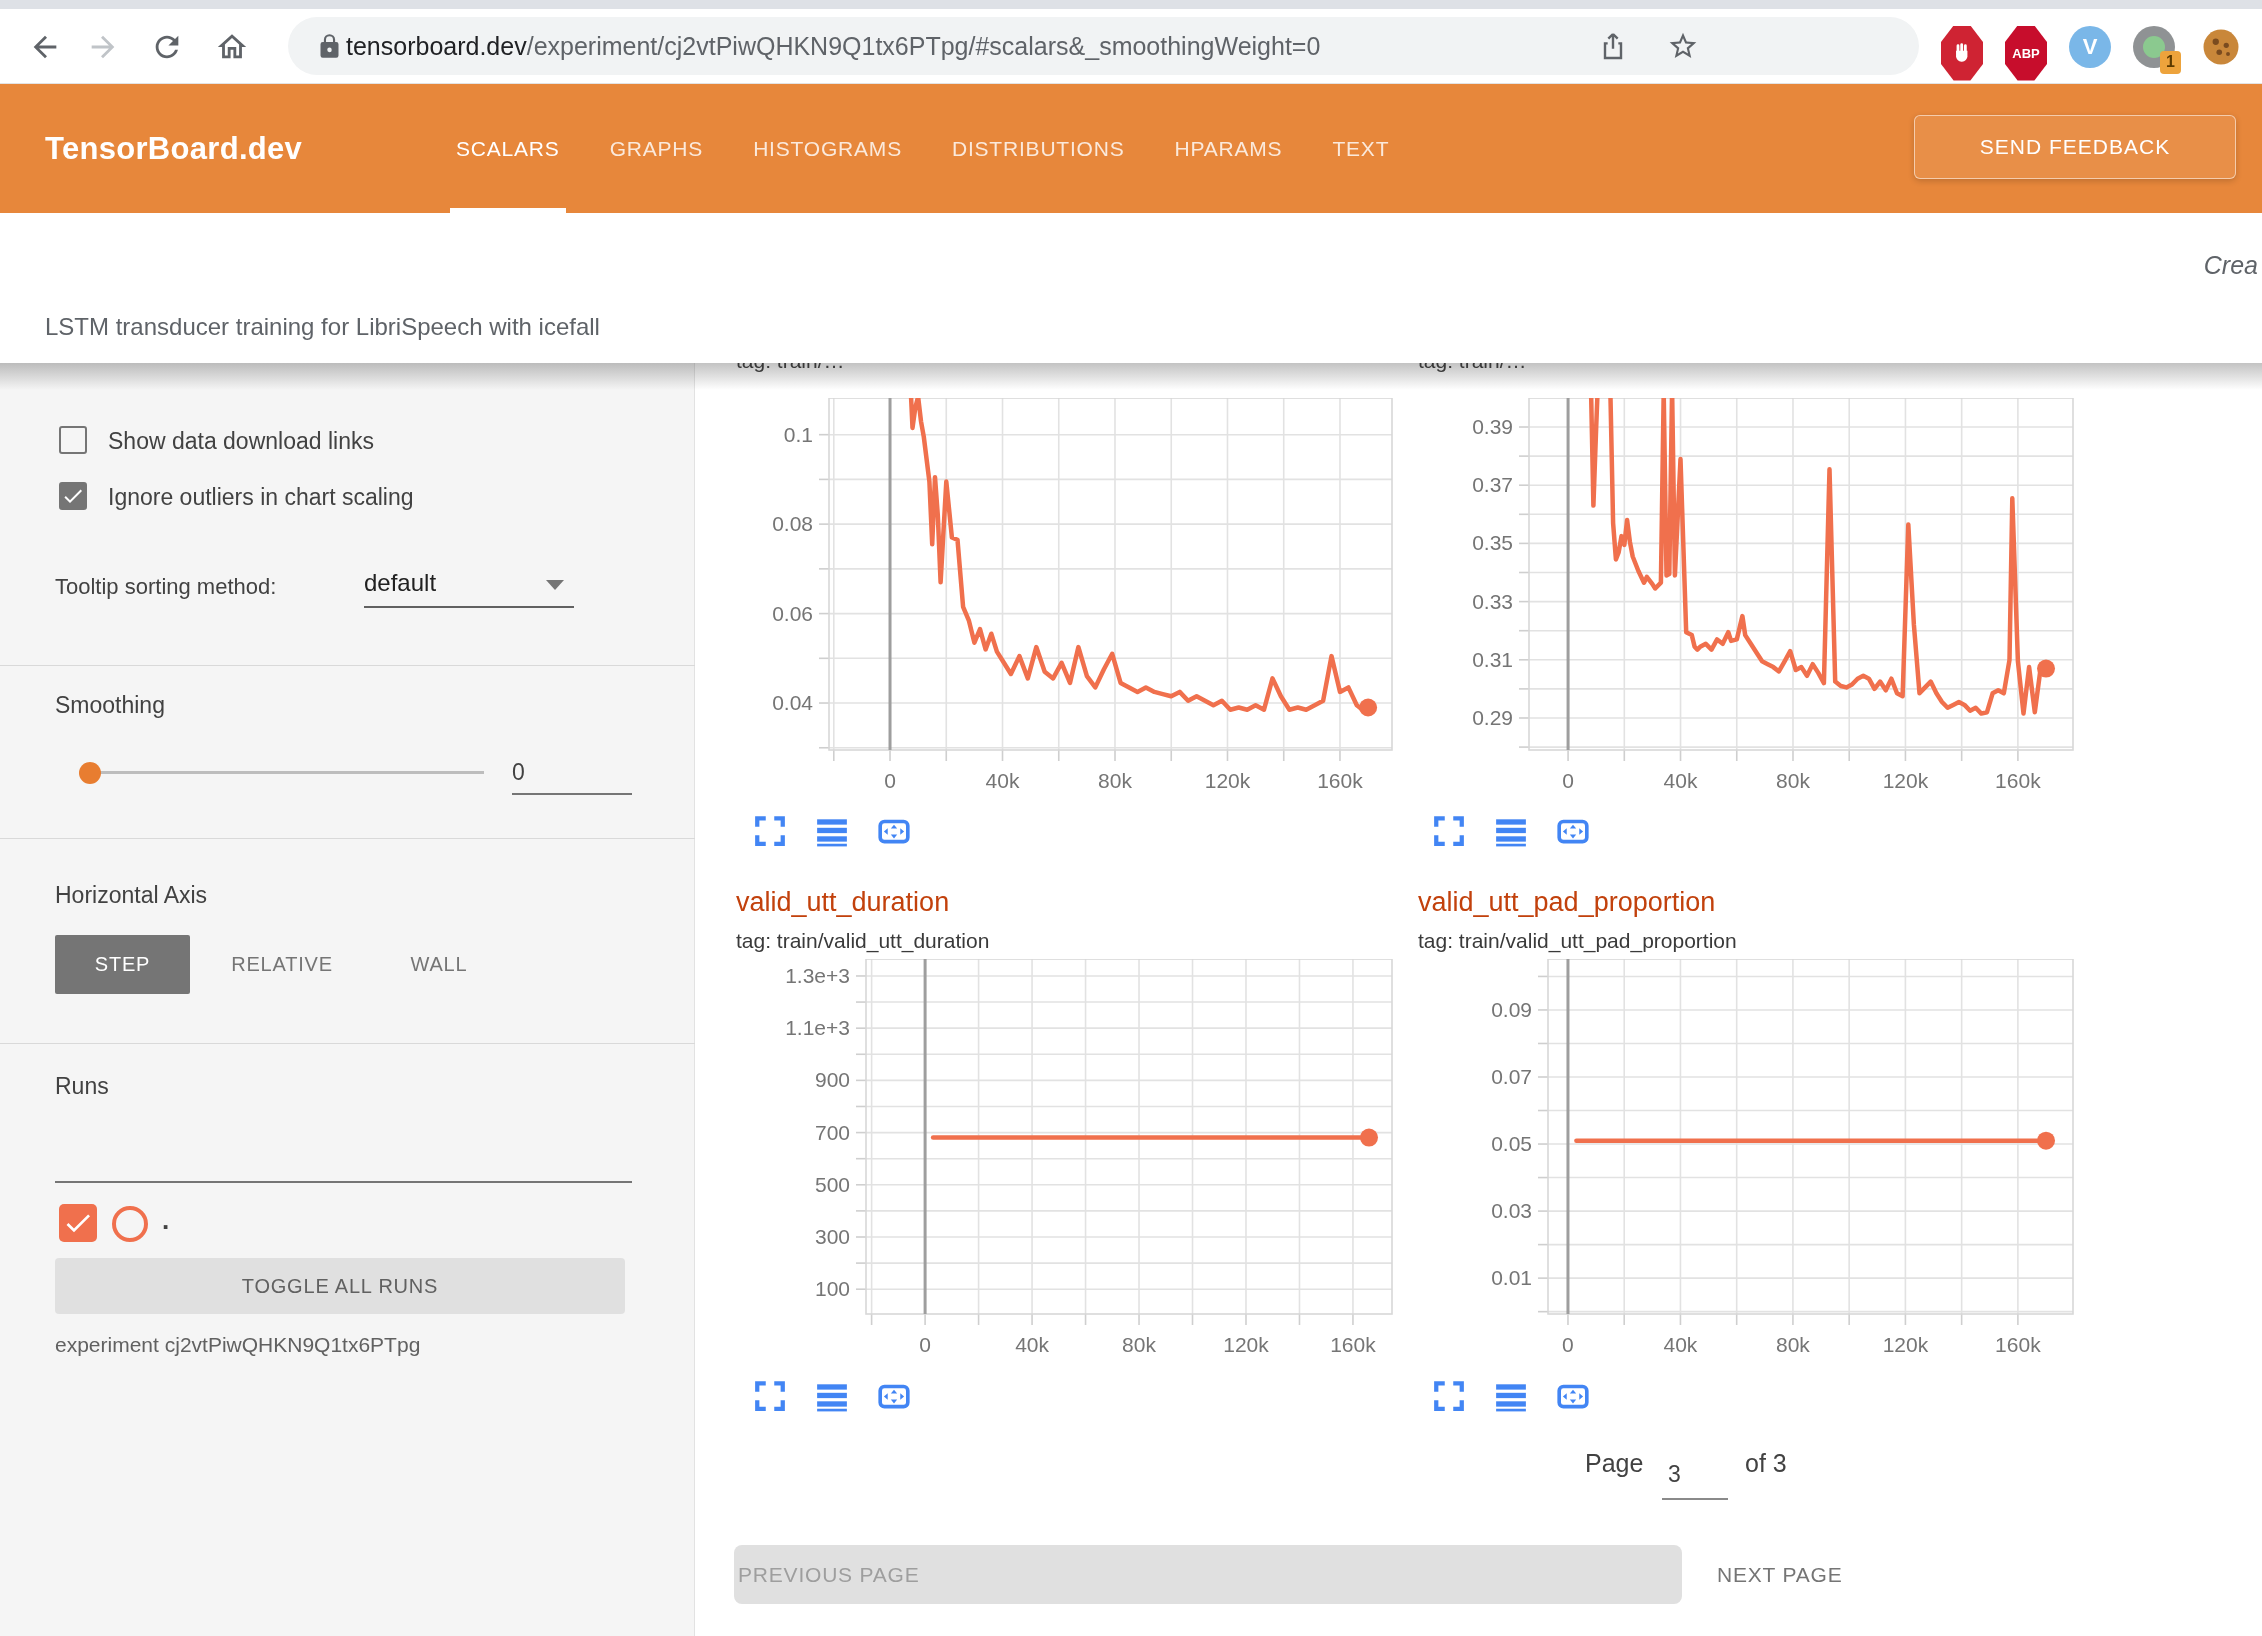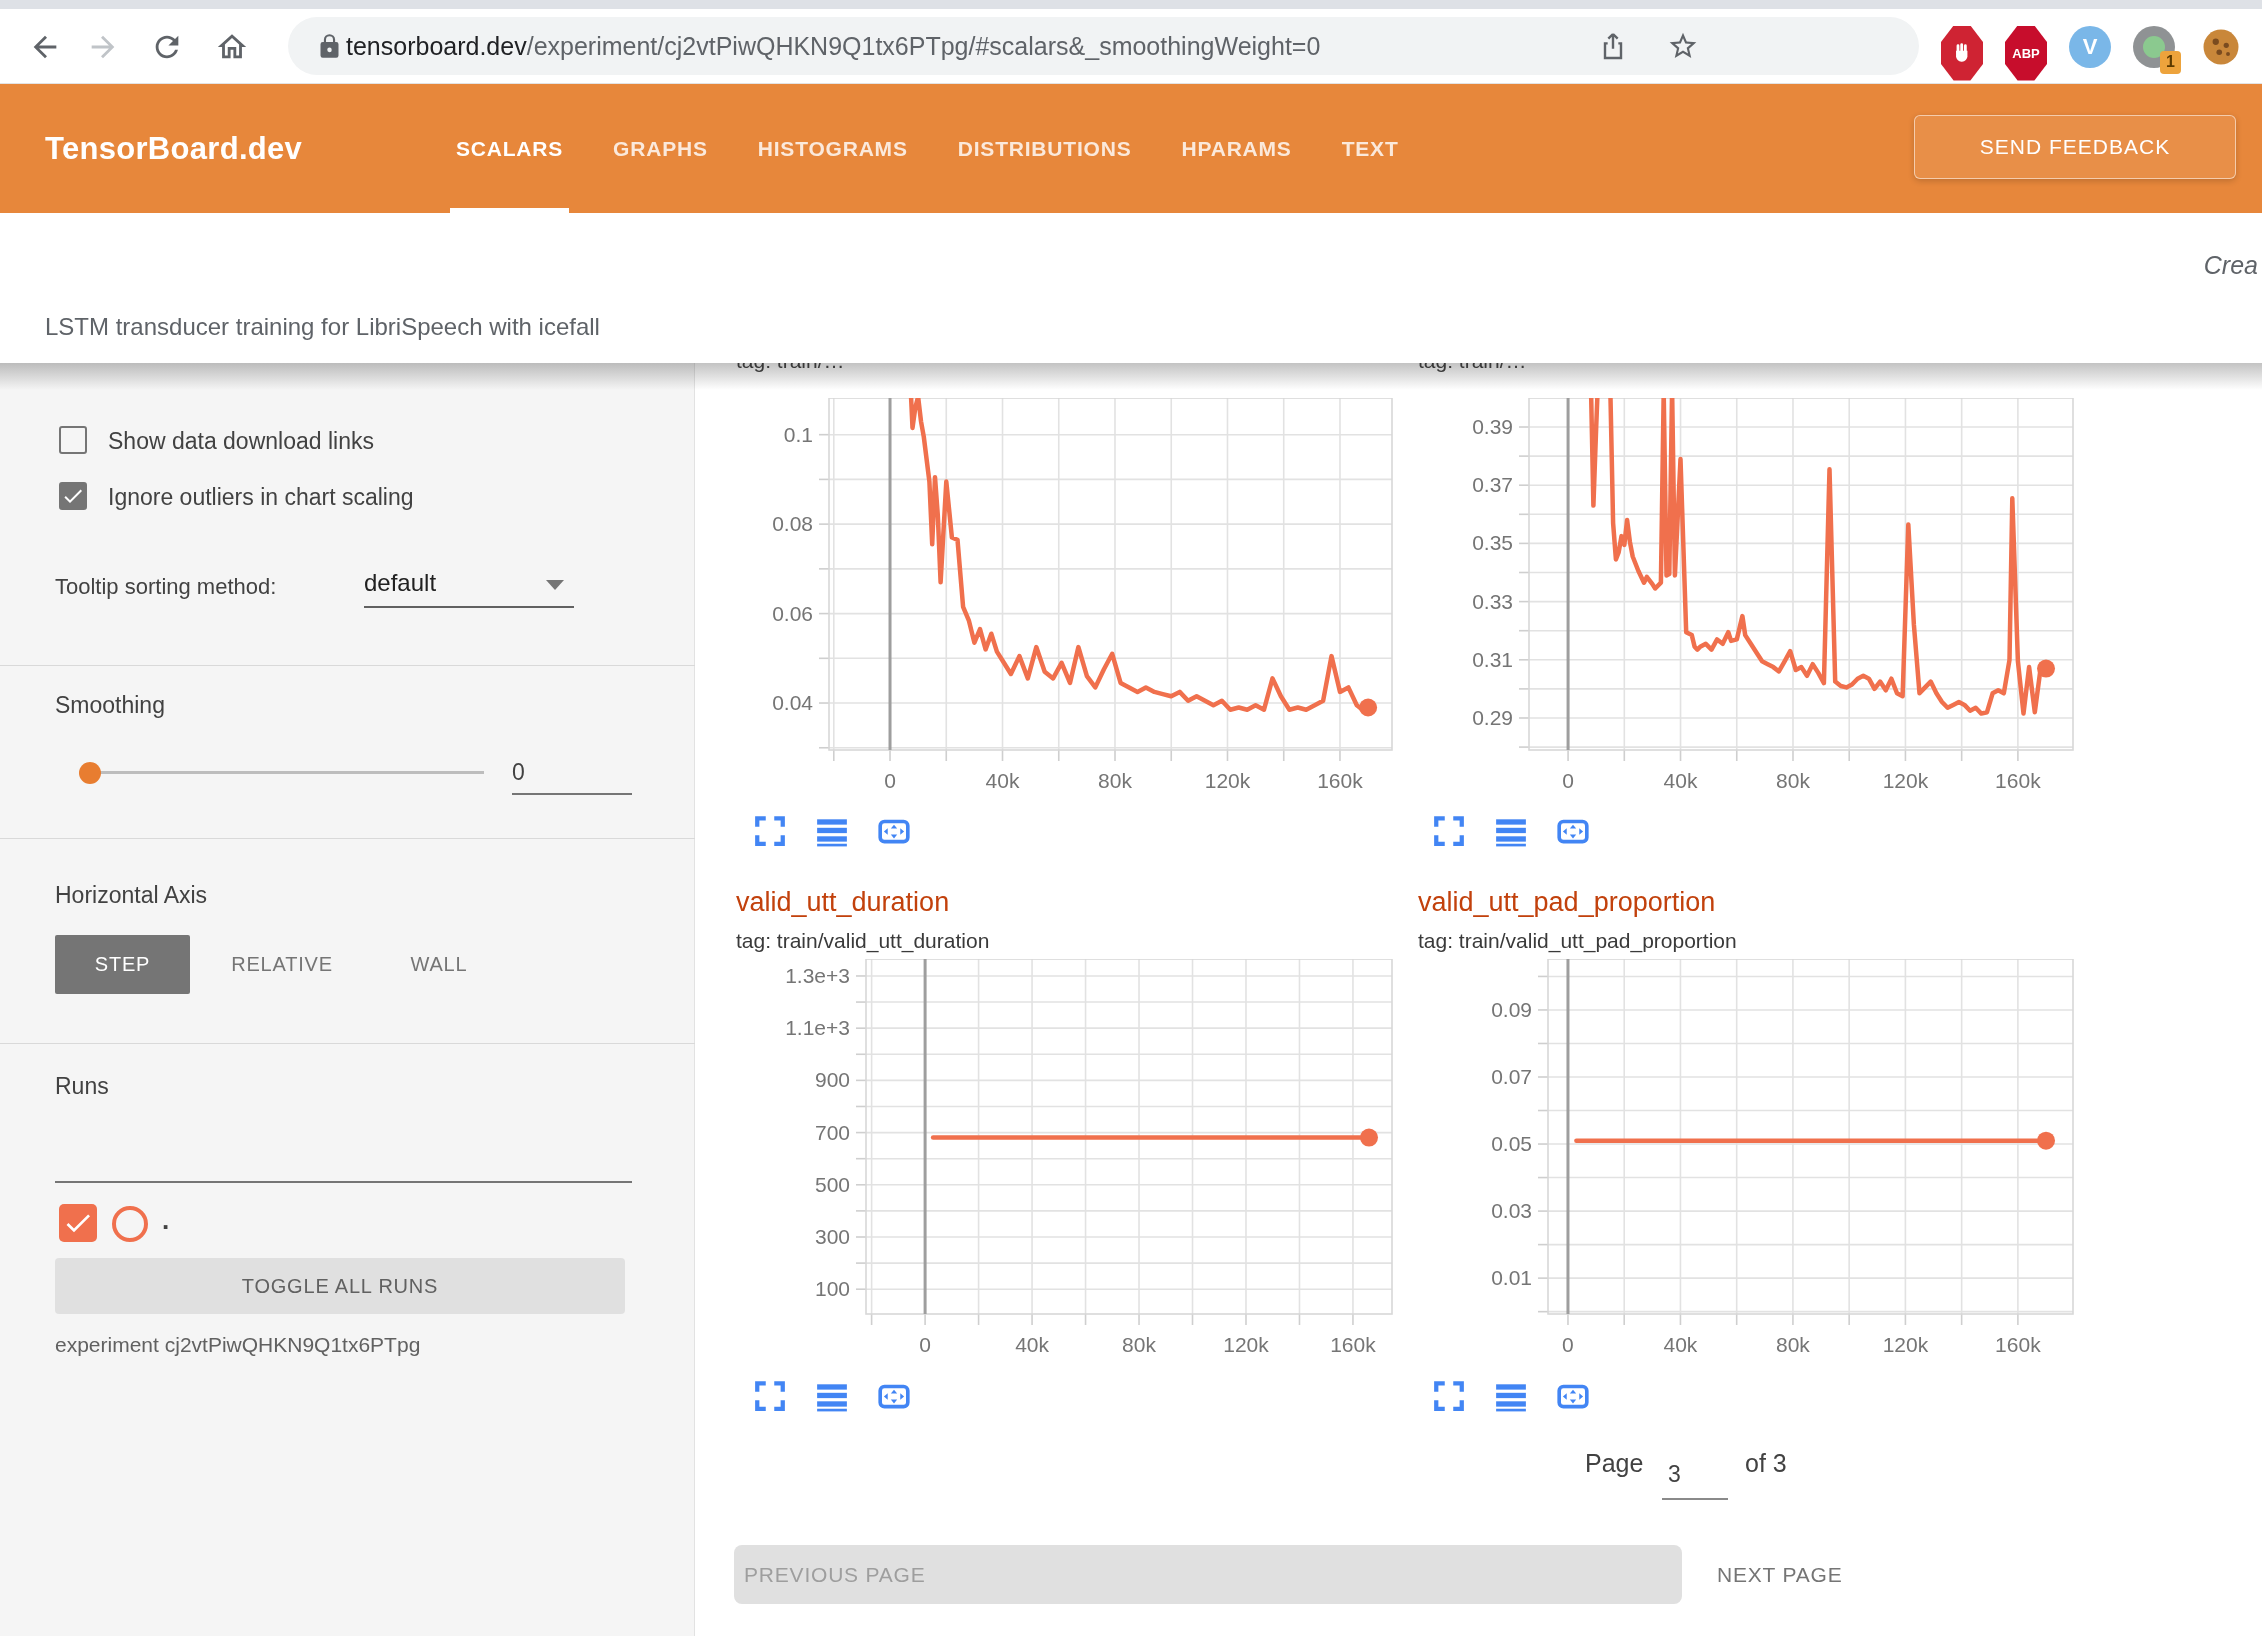--- a/index.html
+++ b/index.html
@@ -24,21 +24,21 @@
   .ext{position:absolute;top:50%;transform:translateY(-50%);width:42px;height:42px}
   .octagon{width:42px;height:55px;clip-path:polygon(30% 0,70% 0,100% 30%,100% 70%,70% 100%,30% 100%,0 70%,0 30%);display:flex;align-items:center;justify-content:center}
   .abp-txt{color:#fff;font-size:13px;font-weight:bold;letter-spacing:0}
   .circle-ext{width:42px;height:42px;border-radius:50%;display:flex;align-items:center;justify-content:center}
   .badge{position:absolute;right:-6px;bottom:-6px;width:21px;height:23px;background:#eda33c;border-radius:4px;color:#5c3a00;font-size:16px;font-weight:bold;display:flex;align-items:center;justify-content:center}
 
   
   .tb-header{position:absolute;top:84px;left:0;width:2262px;height:129px;background:#e7873b}
   .logo{position:absolute;left:45px;top:50%;transform:translateY(-50%);font-size:31px;font-weight:bold;color:#fff;letter-spacing:.3px}
   .nav{position:absolute;left:456px;top:0;height:100%;display:flex;gap:50px}
-  .nav-item{display:flex;align-items:center;height:100%;position:relative;font-size:21px;letter-spacing:.8px;color:rgba(255,255,255,.82);font-weight:700;cursor:pointer}
+  .nav-item{display:flex;align-items:center;height:100%;position:relative;font-size:21px;letter-spacing:.8px;color:rgba(255,255,255,.82);font-weight:400;cursor:pointer}
   .nav-item.active{color:#fff}
   .nav-item.active::after{content:"";position:absolute;left:-6px;right:-6px;bottom:0;height:5px;background:#fff}
   .feedback{position:absolute;right:26px;top:31px;width:322px;height:64px;border:1px solid rgba(255,255,255,.55);border-radius:6px;background:rgba(255,255,255,.07);box-shadow:0 2px 6px rgba(0,0,0,.18);color:#fff;font-size:21px;letter-spacing:1px;display:flex;align-items:center;justify-content:center;font-weight:500;cursor:pointer}
 
   
   .subheader{position:absolute;top:213px;left:0;width:2262px;height:150px;background:#fff}
   .crea{position:absolute;right:4px;top:38px;font-style:italic;font-size:25px;color:#5f6368}
   .exp-title{position:absolute;left:45px;top:100px;font-size:24px;color:#5f6368}
 
   
@@ -77,21 +77,21 @@
   .chart-title{position:absolute;font-size:27px;color:#c2410c}
   .chart-tag{position:absolute;font-size:21px;color:#3a3a3a}
   .icon-row{position:absolute;display:flex;gap:28px}
   .ch-ic{width:34px;height:34px;cursor:pointer}
   .ch-ic svg{width:34px;height:34px}
 
   
   .pg-label{position:absolute;font-size:25px;color:#424242}
   .pg-input{position:absolute;font-size:23px;color:#424242}
   .pg-underline{position:absolute;height:2px;background:#8a8a8a}
-  .prev-btn{position:absolute;left:734px;top:1182px;width:948px;height:59px;background:#e0e0e0;border-radius:8px;color:#9e9e9e;font-size:21px;letter-spacing:.8px;display:flex;align-items:center;padding-left:10px;cursor:default}
+  .prev-btn{position:absolute;left:734px;top:1182px;width:948px;height:59px;background:#e0e0e0;border-radius:8px;color:#9e9e9e;font-size:21px;letter-spacing:.8px;display:flex;align-items:center;padding-left:4px;cursor:default}
   .next-btn{position:absolute;left:1717px;top:1182px;height:59px;display:flex;align-items:center;color:#757575;font-size:21px;letter-spacing:.8px;cursor:pointer}
 </style>
 </head>
 <body>
 
 <div class="browser-bar">
   <div class="tabstrip"></div>
   <div class="toolbar">
     <span class="nav-ic" style="left:28px">
       <svg viewBox="0 0 24 24">

